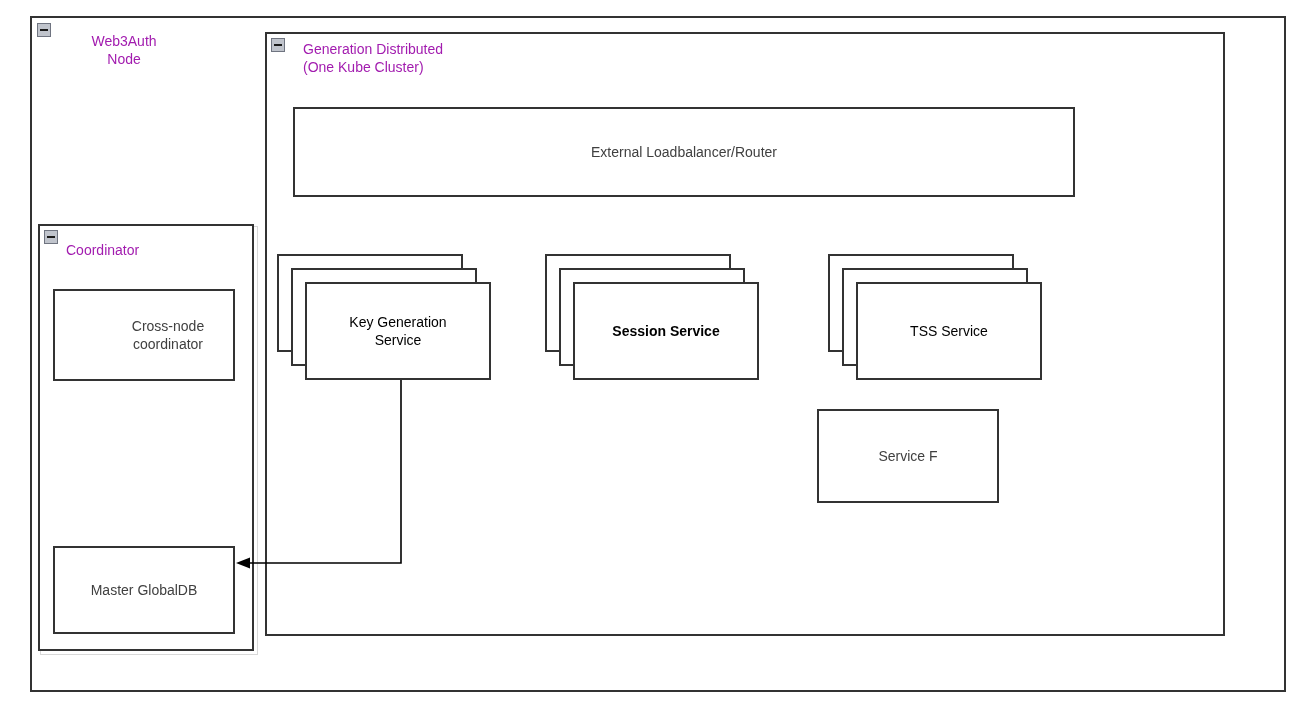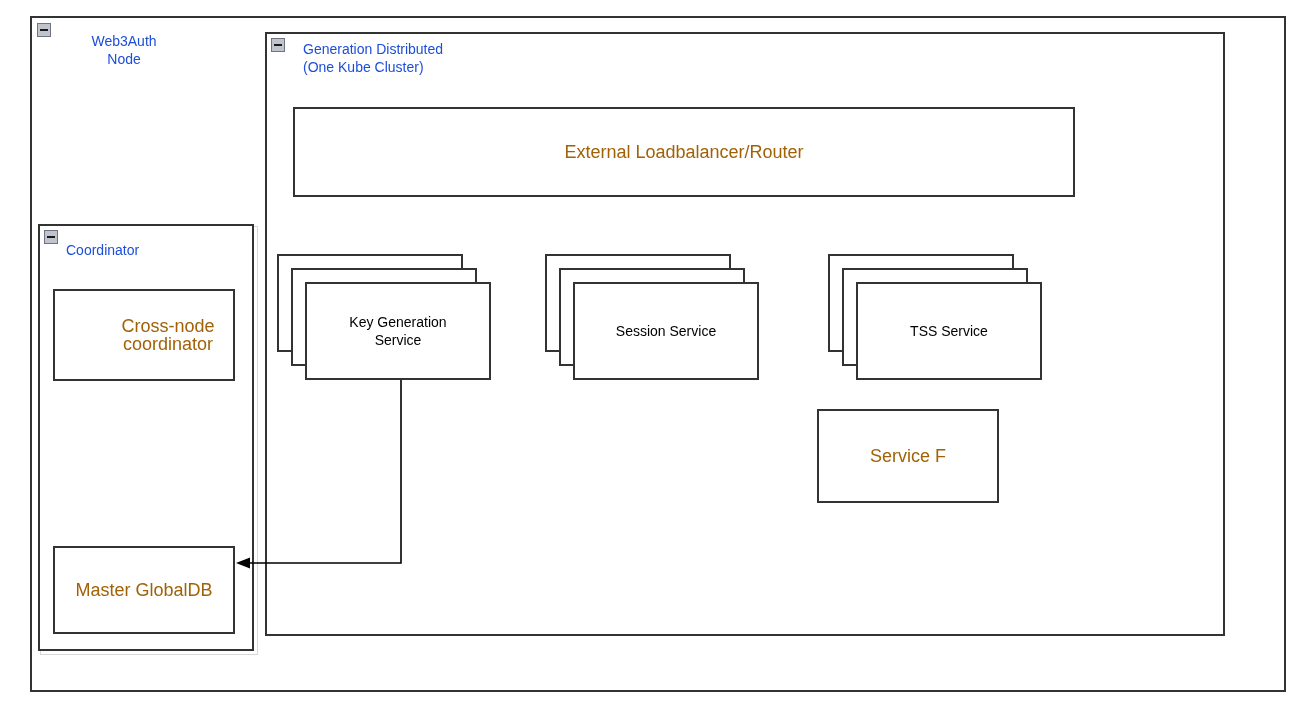--- a/index.html
+++ b/index.html
@@ -50,41 +50,41 @@
     width: 8px;
     height: 2px;
     background: #1a1a1a;
   }
 
   
   .container-title {
     position: absolute;
     font-size: 14px;
     line-height: 18px;
-    color: #1d4ed8;
+    color: #a21caf;
     white-space: pre-line;
     text-align: center;
   }
   .container-title.left {
     text-align: left;
   }
 
   
   .node {
     position: absolute;
     background: #ffffff;
     border: 2px solid #333333;
     box-sizing: border-box;
     display: flex;
     align-items: center;
     justify-content: center;
     text-align: center;
-    font-size: 18px;
+    font-size: 14px;
     line-height: 18px;
-    color: #a16207;
+    color: #404040;
     white-space: pre-line;
   }
 
   
   .stack {
     position: absolute;
   }
   .stack .card {
     position: absolute;
     background: #ffffff;
@@ -140,21 +140,21 @@
   <div class="stack" style="left:277px; top:254px; width:214px; height:126px;">
     <div class="card" style="left:0px; top:0px; width:186px; height:98px;"></div>
     <div class="card" style="left:14px; top:14px; width:186px; height:98px;"></div>
     <div class="card front" style="left:28px; top:28px; width:186px; height:98px;">Key Generation
 Service</div>
   </div>
 
   <div class="stack" style="left:545px; top:254px; width:214px; height:126px;">
     <div class="card" style="left:0px; top:0px; width:186px; height:98px;"></div>
     <div class="card" style="left:14px; top:14px; width:186px; height:98px;"></div>
-    <div class="card front" style="left:28px; top:28px; width:186px; height:98px;">Session Service</div>
+    <div class="card front" style="left:28px; top:28px; width:186px; height:98px;font-weight:bold;">Session Service</div>
   </div>
 
   <div class="stack" style="left:804px; top:254px; width:214px; height:126px;margin-left:24px;">
     <div class="card" style="left:0px; top:0px; width:186px; height:98px;"></div>
     <div class="card" style="left:14px; top:14px; width:186px; height:98px;"></div>
     <div class="card front" style="left:28px; top:28px; width:186px; height:98px;">TSS Service</div>
   </div>
 
 
   <div class="node" style="left:817px; top:409px; width:182px; height:94px;">Service F</div>

